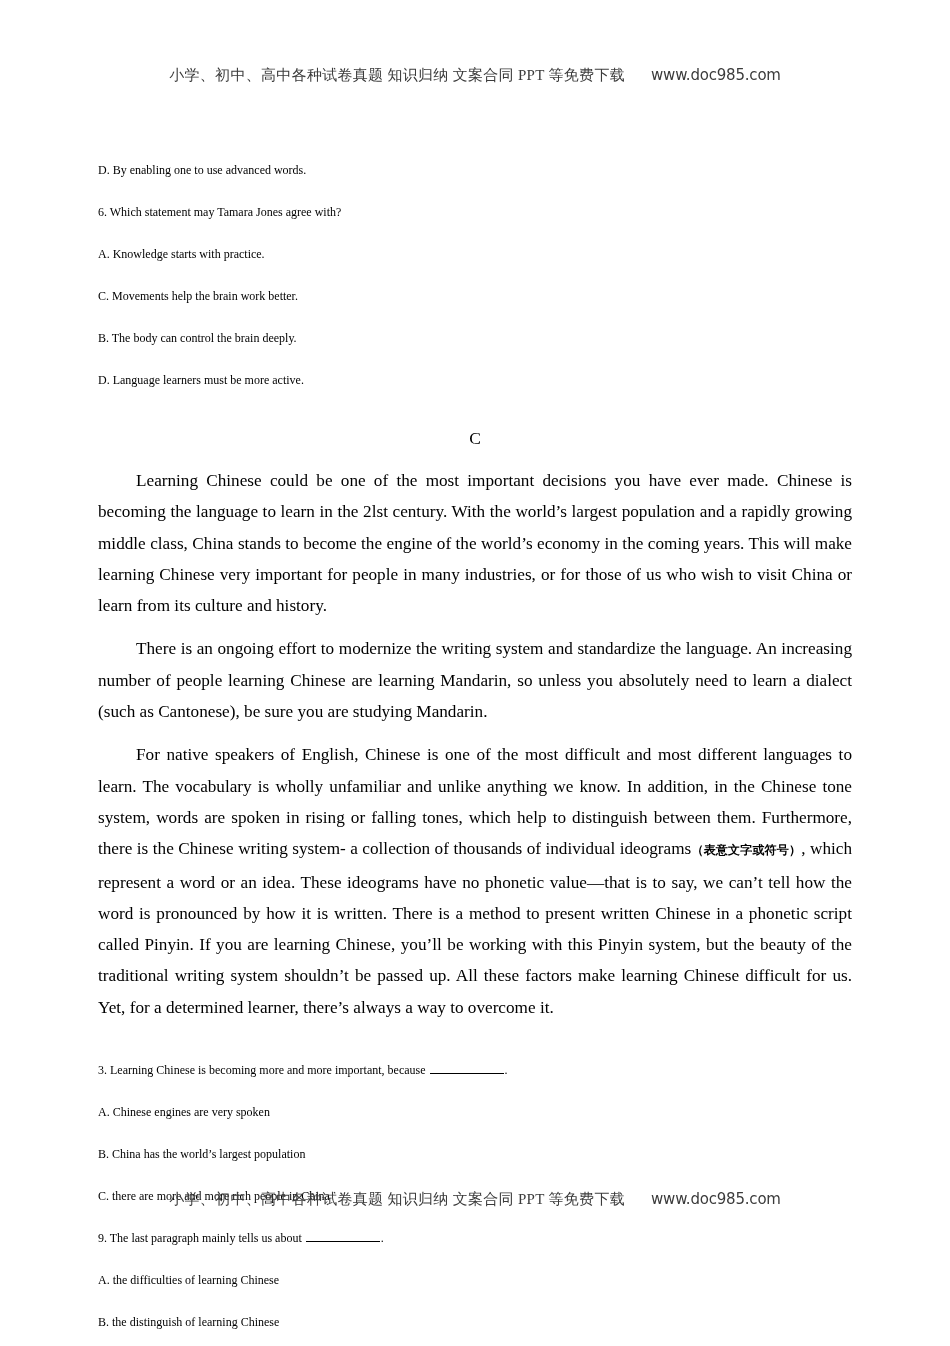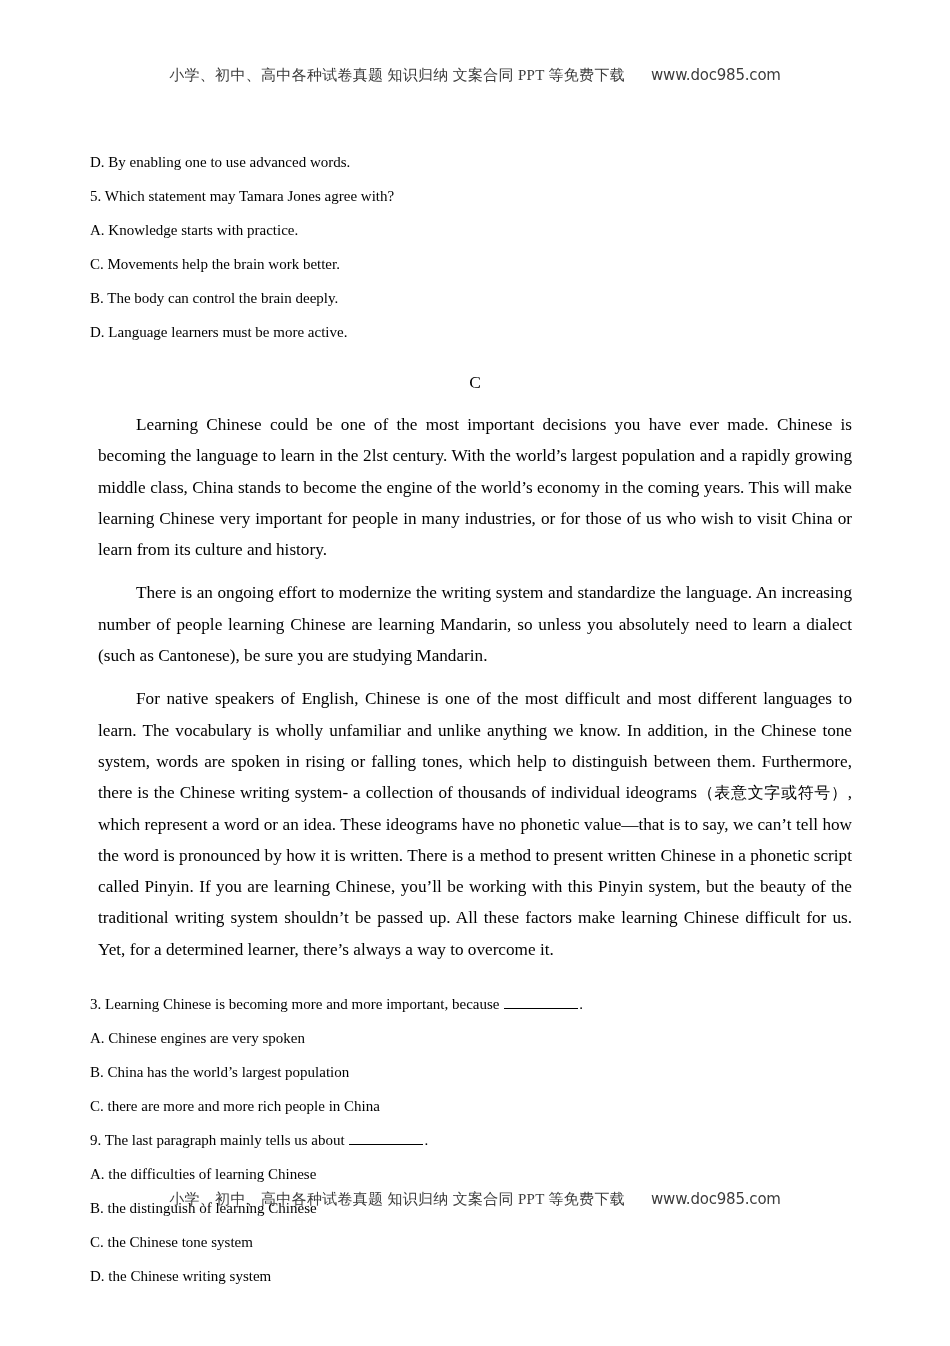--- a/index.html
+++ b/index.html
@@ -44,23 +44,23 @@
 
   
   .content {
     position: absolute;
     left: 86px;
     top: 143px;
     width: 778px;
   }
 
   .qline {
-    font-size: 15px;
+    font-size: 12px;
     line-height: 30px;
-    margin: 4px;
+    margin: 12px;
     white-space: nowrap;
   }
 
   .section-letter {
     font-size: 17.5px;
     line-height: 30px;
     text-align: center;
     margin: 2px 0 4px 0;
   }
 
@@ -68,21 +68,22 @@
     font-size: 17.2px;
     line-height: 31.3px;
     text-align: justify;
     text-justify: inter-word;
     text-indent: 38px;
     margin: 12px;
   }
 
   .cn-inline {
     font-family: "DejaVu Sans", "Liberation Sans", sans-serif;
-    font-size: 16px;
+    font-size: 12px;
+    font-weight: bold;
   }
 
   .blank {
     display: inline-block;
     width: 74px;
     border-bottom: 1.3px solid #000;
     height: 0.85em;
     vertical-align: baseline;
     margin: 0 1px;
   }
@@ -95,21 +96,21 @@
 
 <div class="page">
 
   <div class="watermark watermark-header">
     <span class="wm-cn">小学、初中、高中各种试卷真题  知识归纳  文案合同  PPT 等免费下载</span><span class="wm-url">www.doc985.com</span>
   </div>
 
   <div class="content">
 
     <p class="qline">D. By enabling one to use advanced words.</p>
-    <p class="qline">5. Which statement may Tamara Jones agree with?</p>
+    <p class="qline">6. Which statement may Tamara Jones agree with?</p>
     <p class="qline">A. Knowledge starts with practice.</p>
     <p class="qline">C. Movements help the brain work better.</p>
     <p class="qline">B. The body can control the brain deeply.</p>
     <p class="qline">D. Language learners must be more active.</p>
 
     <div class="gap-before-section"></div>
 
     <div class="section-letter">C</div>
 
     <p class="para">Learning Chinese could be one of the most important decisions you have ever made. Chinese is becoming the language to learn in the 2lst century. With the world’s largest population and a rapidly growing middle class, China stands to become the engine of the world’s economy in the coming years. This will make learning Chinese very important for people in many industries, or for those of us who wish to visit China or learn from its culture and history.</p>

